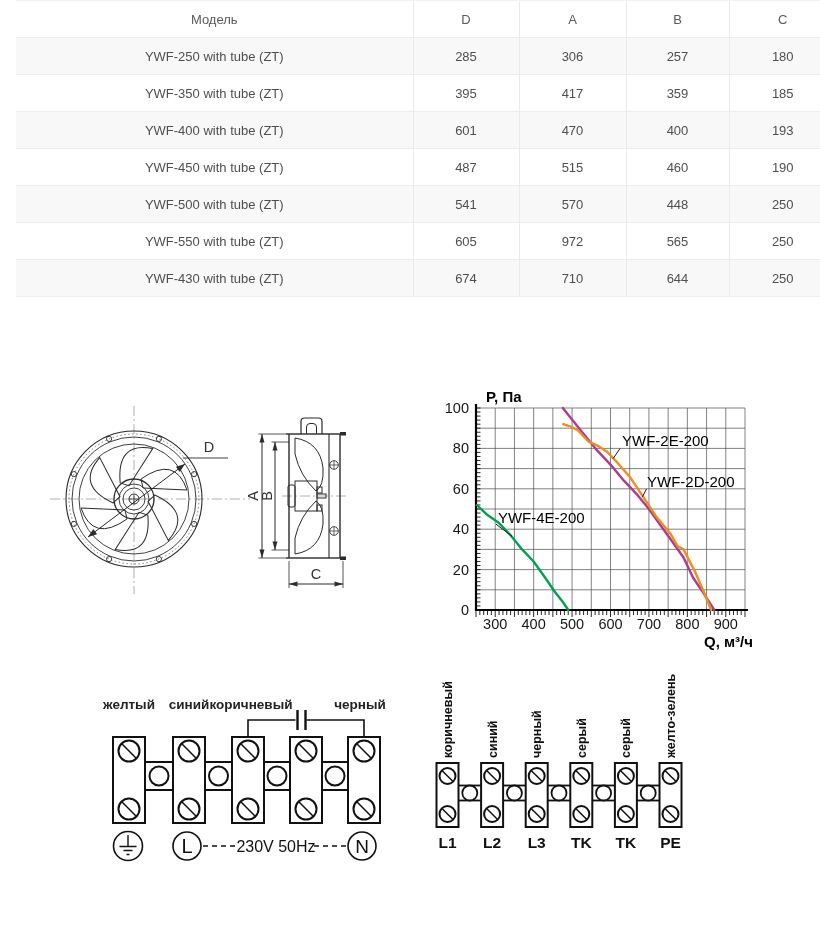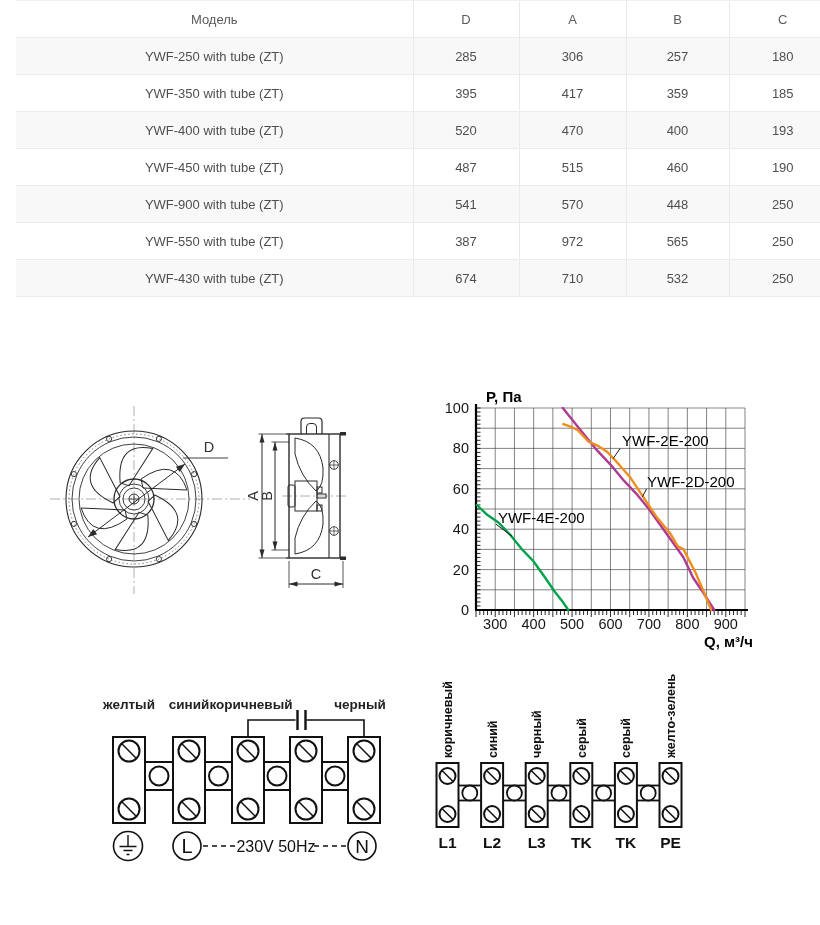--- a/index.html
+++ b/index.html
@@ -49,51 +49,51 @@
         </tr>
         <tr>
           <td>YWF-350 with tube (ZT)</td>
           <td>395</td>
           <td>417</td>
           <td>359</td>
           <td>185</td>
         </tr>
         <tr>
           <td>YWF-400 with tube (ZT)</td>
-          <td>520</td>
+          <td>601</td>
           <td>470</td>
           <td>400</td>
           <td>193</td>
         </tr>
         <tr>
           <td>YWF-450 with tube (ZT)</td>
           <td>487</td>
           <td>515</td>
           <td>460</td>
           <td>190</td>
         </tr>
         <tr>
-          <td>YWF-900 with tube (ZT)</td>
+          <td>YWF-500 with tube (ZT)</td>
           <td>541</td>
           <td>570</td>
           <td>448</td>
           <td>250</td>
         </tr>
         <tr>
           <td>YWF-550 with tube (ZT)</td>
-          <td>387</td>
+          <td>605</td>
           <td>972</td>
           <td>565</td>
           <td>250</td>
         </tr>
         <tr>
           <td>YWF-430 with tube (ZT)</td>
           <td>674</td>
           <td>710</td>
-          <td>532</td>
+          <td>644</td>
           <td>250</td>
         </tr>
       </tbody>
   </table>
 
   <svg class="dwg" style="left:48px;top:398px" width="218" height="212" viewBox="0 0 218 212">
     <g fill="none" stroke="#2b2b2b" stroke-width="1.1">
       <path d="M2,101 H202 M86,8 V196" stroke="#9c9c9c" stroke-width="0.8" stroke-dasharray="10,3,2,3"></path>
       <circle cx="86" cy="101" r="68"></circle>
       <circle cx="86" cy="101" r="62" stroke-width="0.9"></circle>

